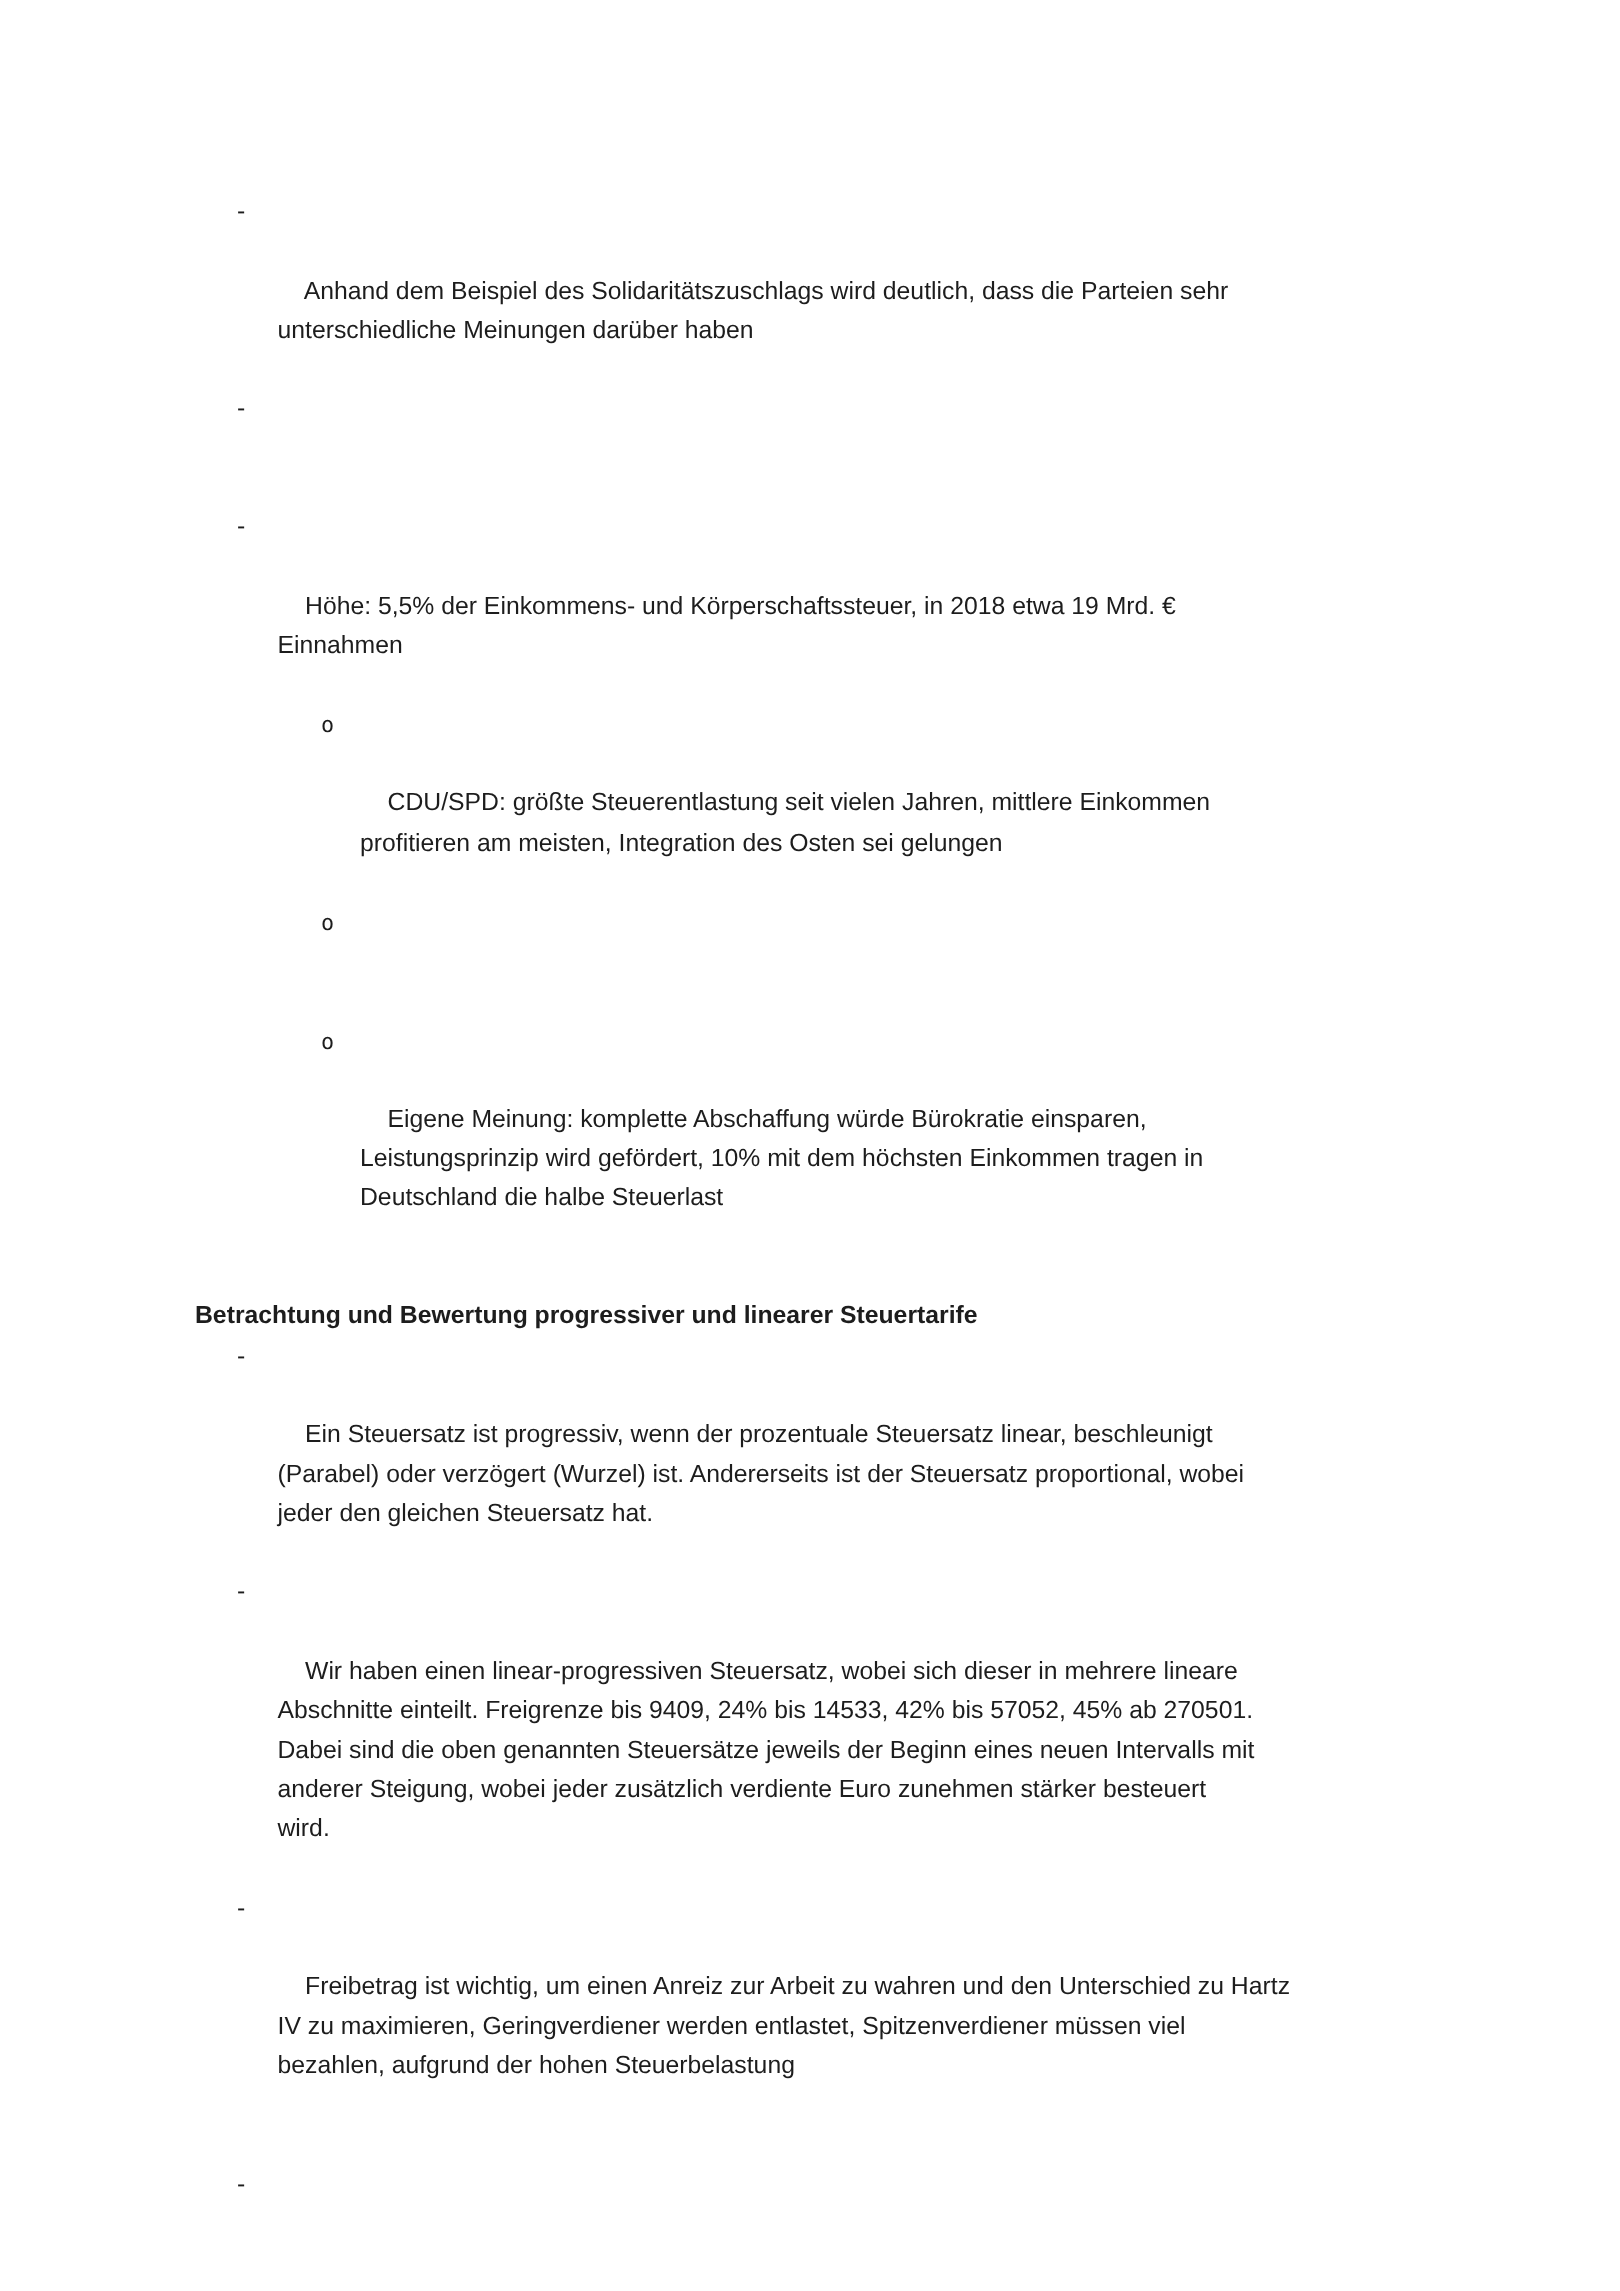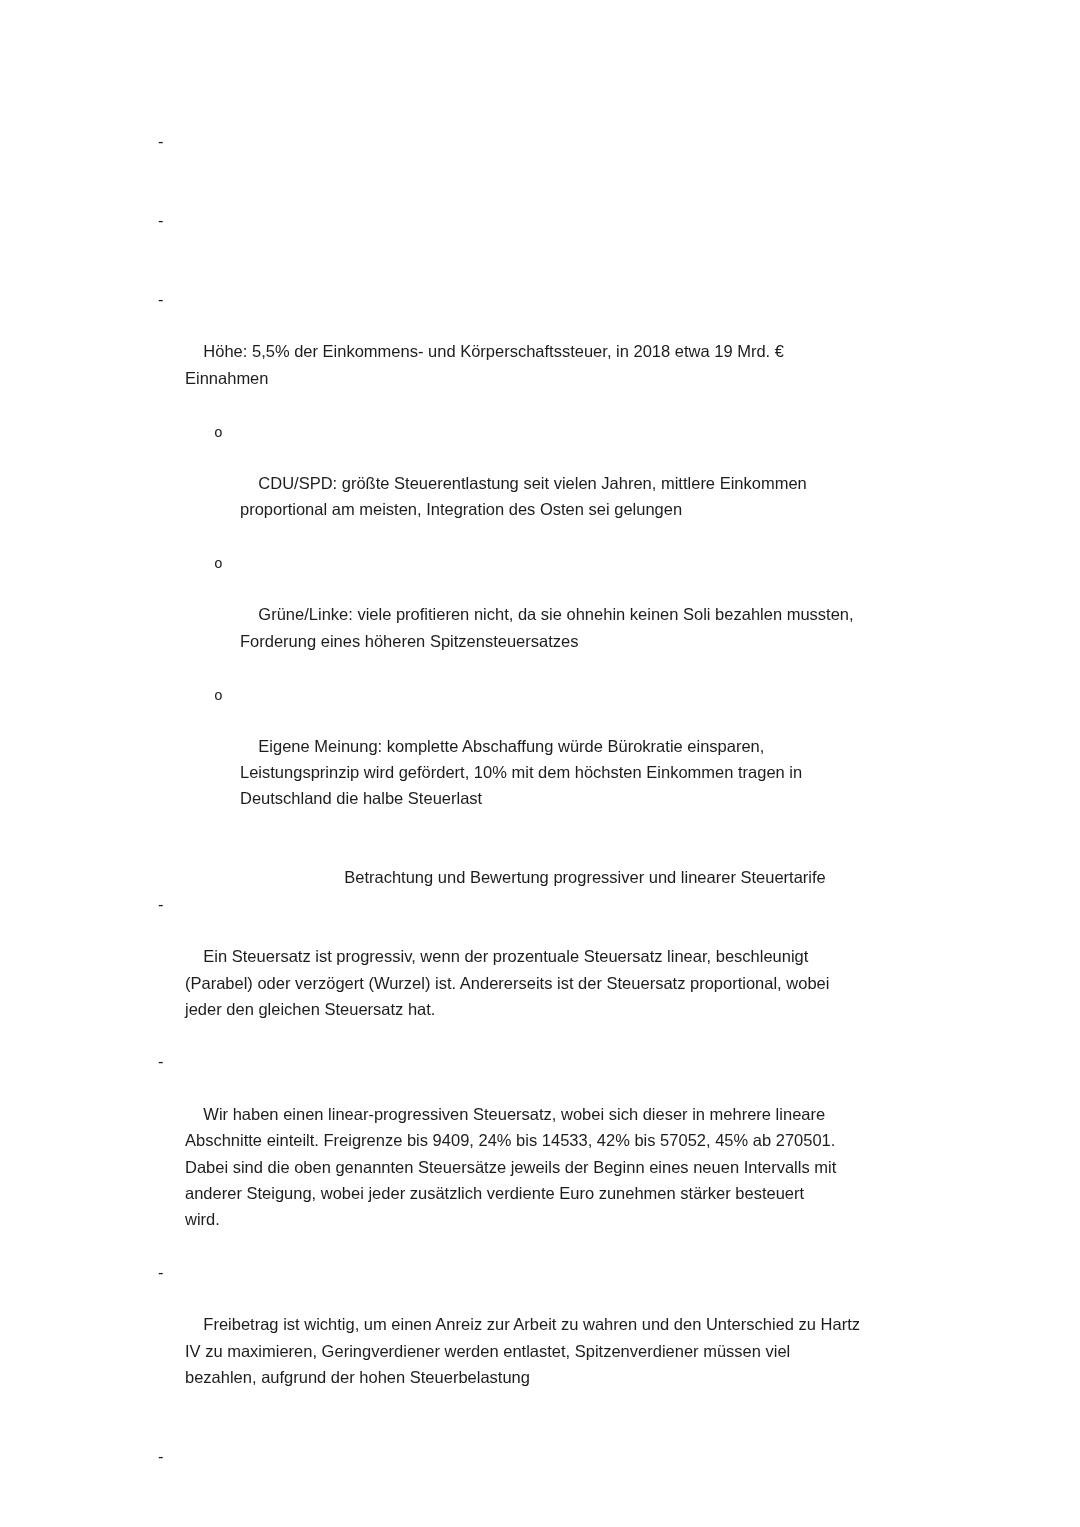--- a/index.html
+++ b/index.html
@@ -13,21 +13,21 @@
     box-sizing: border-box;
     width: 1080px;
     height: 1527px;
     padding: 128px 40px 0 130px;
     font-family: "Liberation Sans", sans-serif;
     font-size: 16.5px;
     line-height: 26.3px;
     color: #1d1d1d;
   }
   .block { white-space: pre; }
-  .heading { font-weight: 400; text-align: center; }
+  .heading { font-weight: 700; }
   .li1 { position: relative; padding-left: 55px; }
   .li1 > .marker {
     position: absolute;
     left: 28px;
     top: 0;
     line-height: 26.3px;
   }
   .li2 { position: relative; padding-left: 110px; }
   .li2 > .marker {
     position: absolute;
@@ -39,42 +39,42 @@
   }
   .gap { height: 26.3px; }
 </style>
 </head>
 <body>
 
 <div class="page">
 
   <div class="block li1">
     <span class="marker">-</span>
+    <span>Anhand dem Beispiel des Solidaritätszuschlags wird deutlich, dass die Parteien sehr
+unterschiedliche Meinungen darüber haben</span>
   </div>
 
   <div class="block li1">
     <span class="marker">-</span>
   </div>
 
   <div class="block li1">
     <span class="marker">-</span>
     <span>Höhe: 5,5% der Einkommens- und Körperschaftssteuer, in 2018 etwa 19 Mrd. €
 Einnahmen</span>
   </div>
 
   <div class="block li2">
     <span class="marker">o</span>
     <span>CDU/SPD: größte Steuerentlastung seit vielen Jahren, mittlere Einkommen
-proportional am meisten, Integration des Osten sei gelungen</span>
+profitieren am meisten, Integration des Osten sei gelungen</span>
   </div>
 
   <div class="block li2">
     <span class="marker">o</span>
-    <span>Grüne/Linke: viele profitieren nicht, da sie ohnehin keinen Soli bezahlen mussten,
-Forderung eines höheren Spitzensteuersatzes</span>
   </div>
 
   <div class="block li2">
     <span class="marker">o</span>
     <span>Eigene Meinung: komplette Abschaffung würde Bürokratie einsparen,
 Leistungsprinzip wird gefördert, 10% mit dem höchsten Einkommen tragen in
 Deutschland die halbe Steuerlast</span>
   </div>
 
   <div class="block gap"></div>

